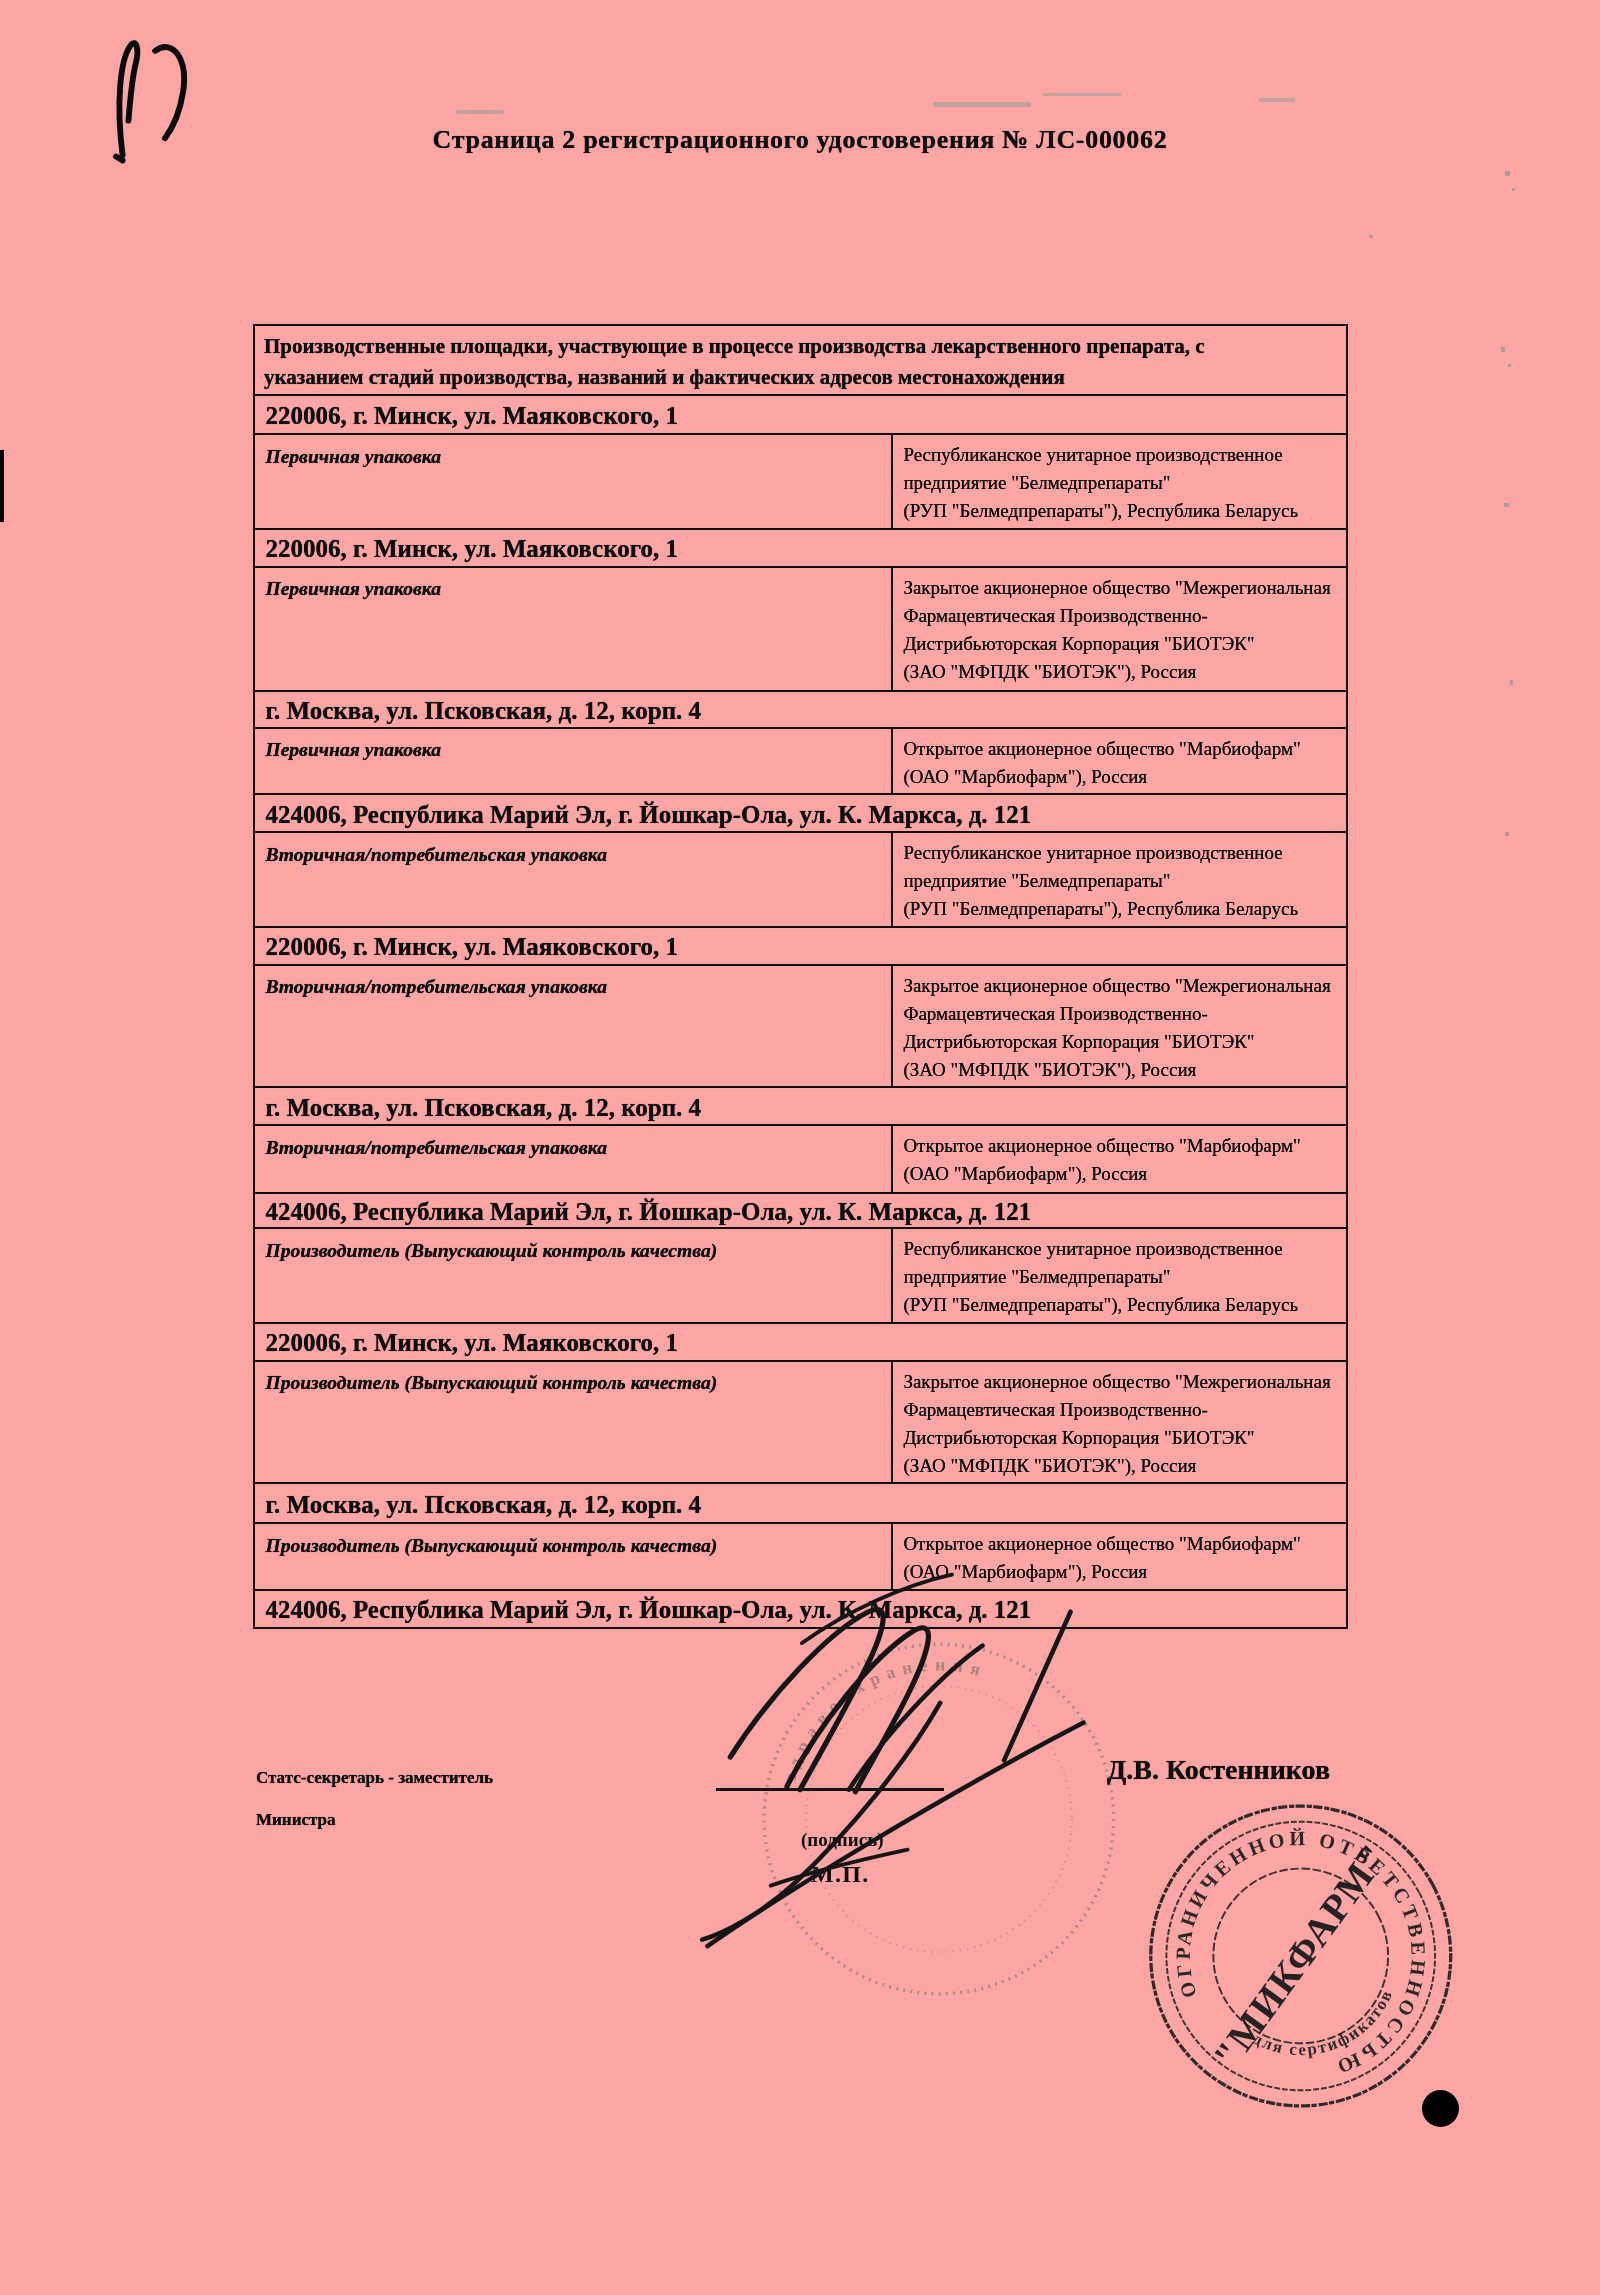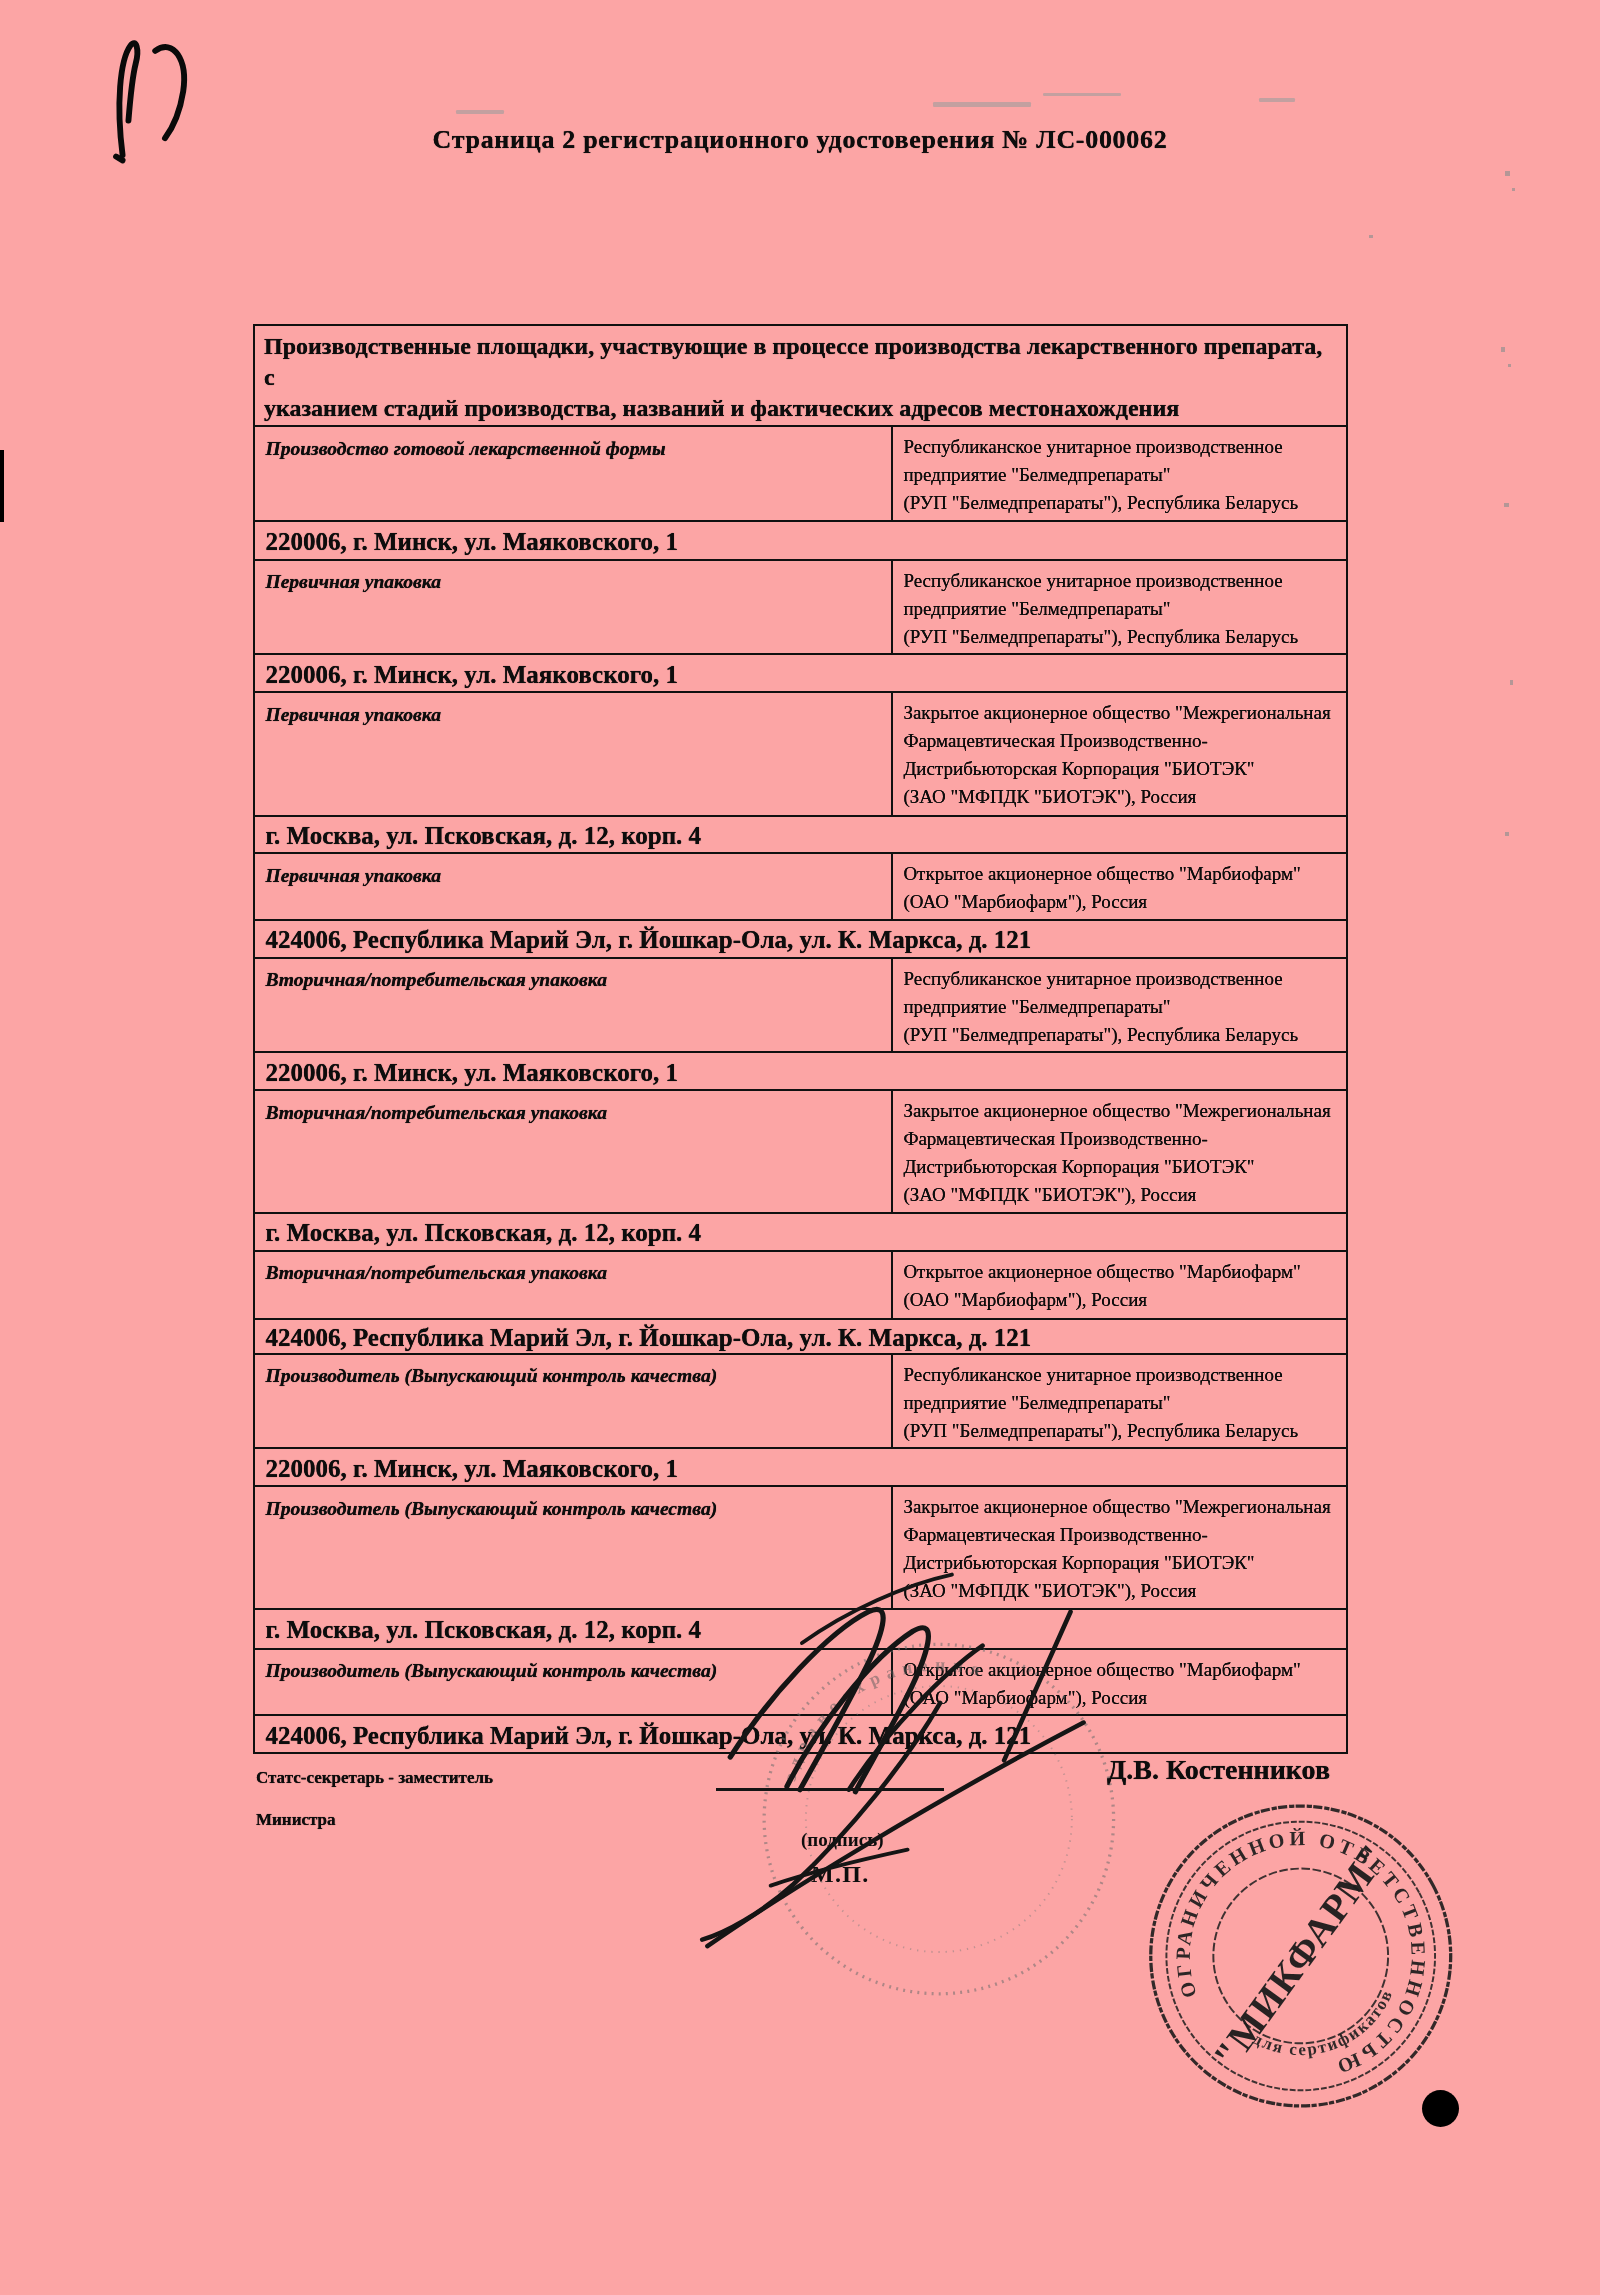--- a/index.html
+++ b/index.html
@@ -6,21 +6,21 @@
   .page{position:relative;width:1600px;height:2295px;background:#fca5a5;
         font-family:"Liberation Serif",serif;color:#0d0d0d;overflow:hidden;}
 
   .doc-title{position:absolute;left:0;right:0;top:125px;text-align:center;
         font-size:26px;font-weight:700;letter-spacing:0.7px;white-space:nowrap;
         text-shadow:0 0 0.7px #000;}
 
   .reg-table{position:absolute;left:253px;top:324px;width:1093px;
         border-collapse:collapse;table-layout:fixed;}
   .reg-table td{border:2.6px solid #101010;overflow:hidden;}
-  .reg-table td.head{font-weight:700;font-size:24px;line-height:31px;
+  .reg-table td.head{font-weight:700;font-size:21px;line-height:31px;
         padding:5.2px 9px 1.3px 9px;white-space:pre-line;text-shadow:0 0 0.7px #000;}
   .reg-table td.stage{font-style:italic;font-weight:700;font-size:19.6px;
         padding:10.4px 5.2px 2.6px 10.4px;vertical-align:top;text-shadow:0 0 0.7px #000;}
   .reg-table td.org{font-size:19px;line-height:28px;padding:5.9px 2.6px 2.6px 10.4px;
         vertical-align:top;white-space:pre-line;text-shadow:0 0 0.5px #000;}
   .reg-table td.addr{font-weight:700;font-size:25px;padding:2.6px 5.2px 0 10.4px;
         vertical-align:middle;text-shadow:0 0 0.7px #000;}
 
   .sig-title{position:absolute;left:256px;top:1757px;font-size:17px;font-weight:700;
         line-height:42px;white-space:pre-line;text-shadow:0 0 0.7px #000;}
@@ -64,26 +64,20 @@
     <colgroup>
         <col style="width:638px">
         <col style="width:455px">
       </colgroup>
     <tbody>
       <tr style="height:66px">
           <td class="head" colspan="2">Производственные площадки, участвующие в процессе производства лекарственного препарата, с
 указанием стадий производства, названий и фактических адресов местонахождения</td>
         </tr>
 
-      <tr style="height:84px">
-        <td class="stage">Производство готовой лекарственной формы</td>
-        <td class="org">Республиканское унитарное производственное
-предприятие "Белмедпрепараты"
-(РУП "Белмедпрепараты"), Республика Беларусь</td>
-        </tr>
       <tr style="height:39px">
         <td class="addr" colspan="2">220006, г. Минск, ул. Маяковского, 1</td>
         </tr>
 
       <tr style="height:85px">
         <td class="stage">Первичная упаковка</td>
         <td class="org">Республиканское унитарное производственное
 предприятие "Белмедпрепараты"
 (РУП "Белмедпрепараты"), Республика Беларусь</td>
         </tr>

